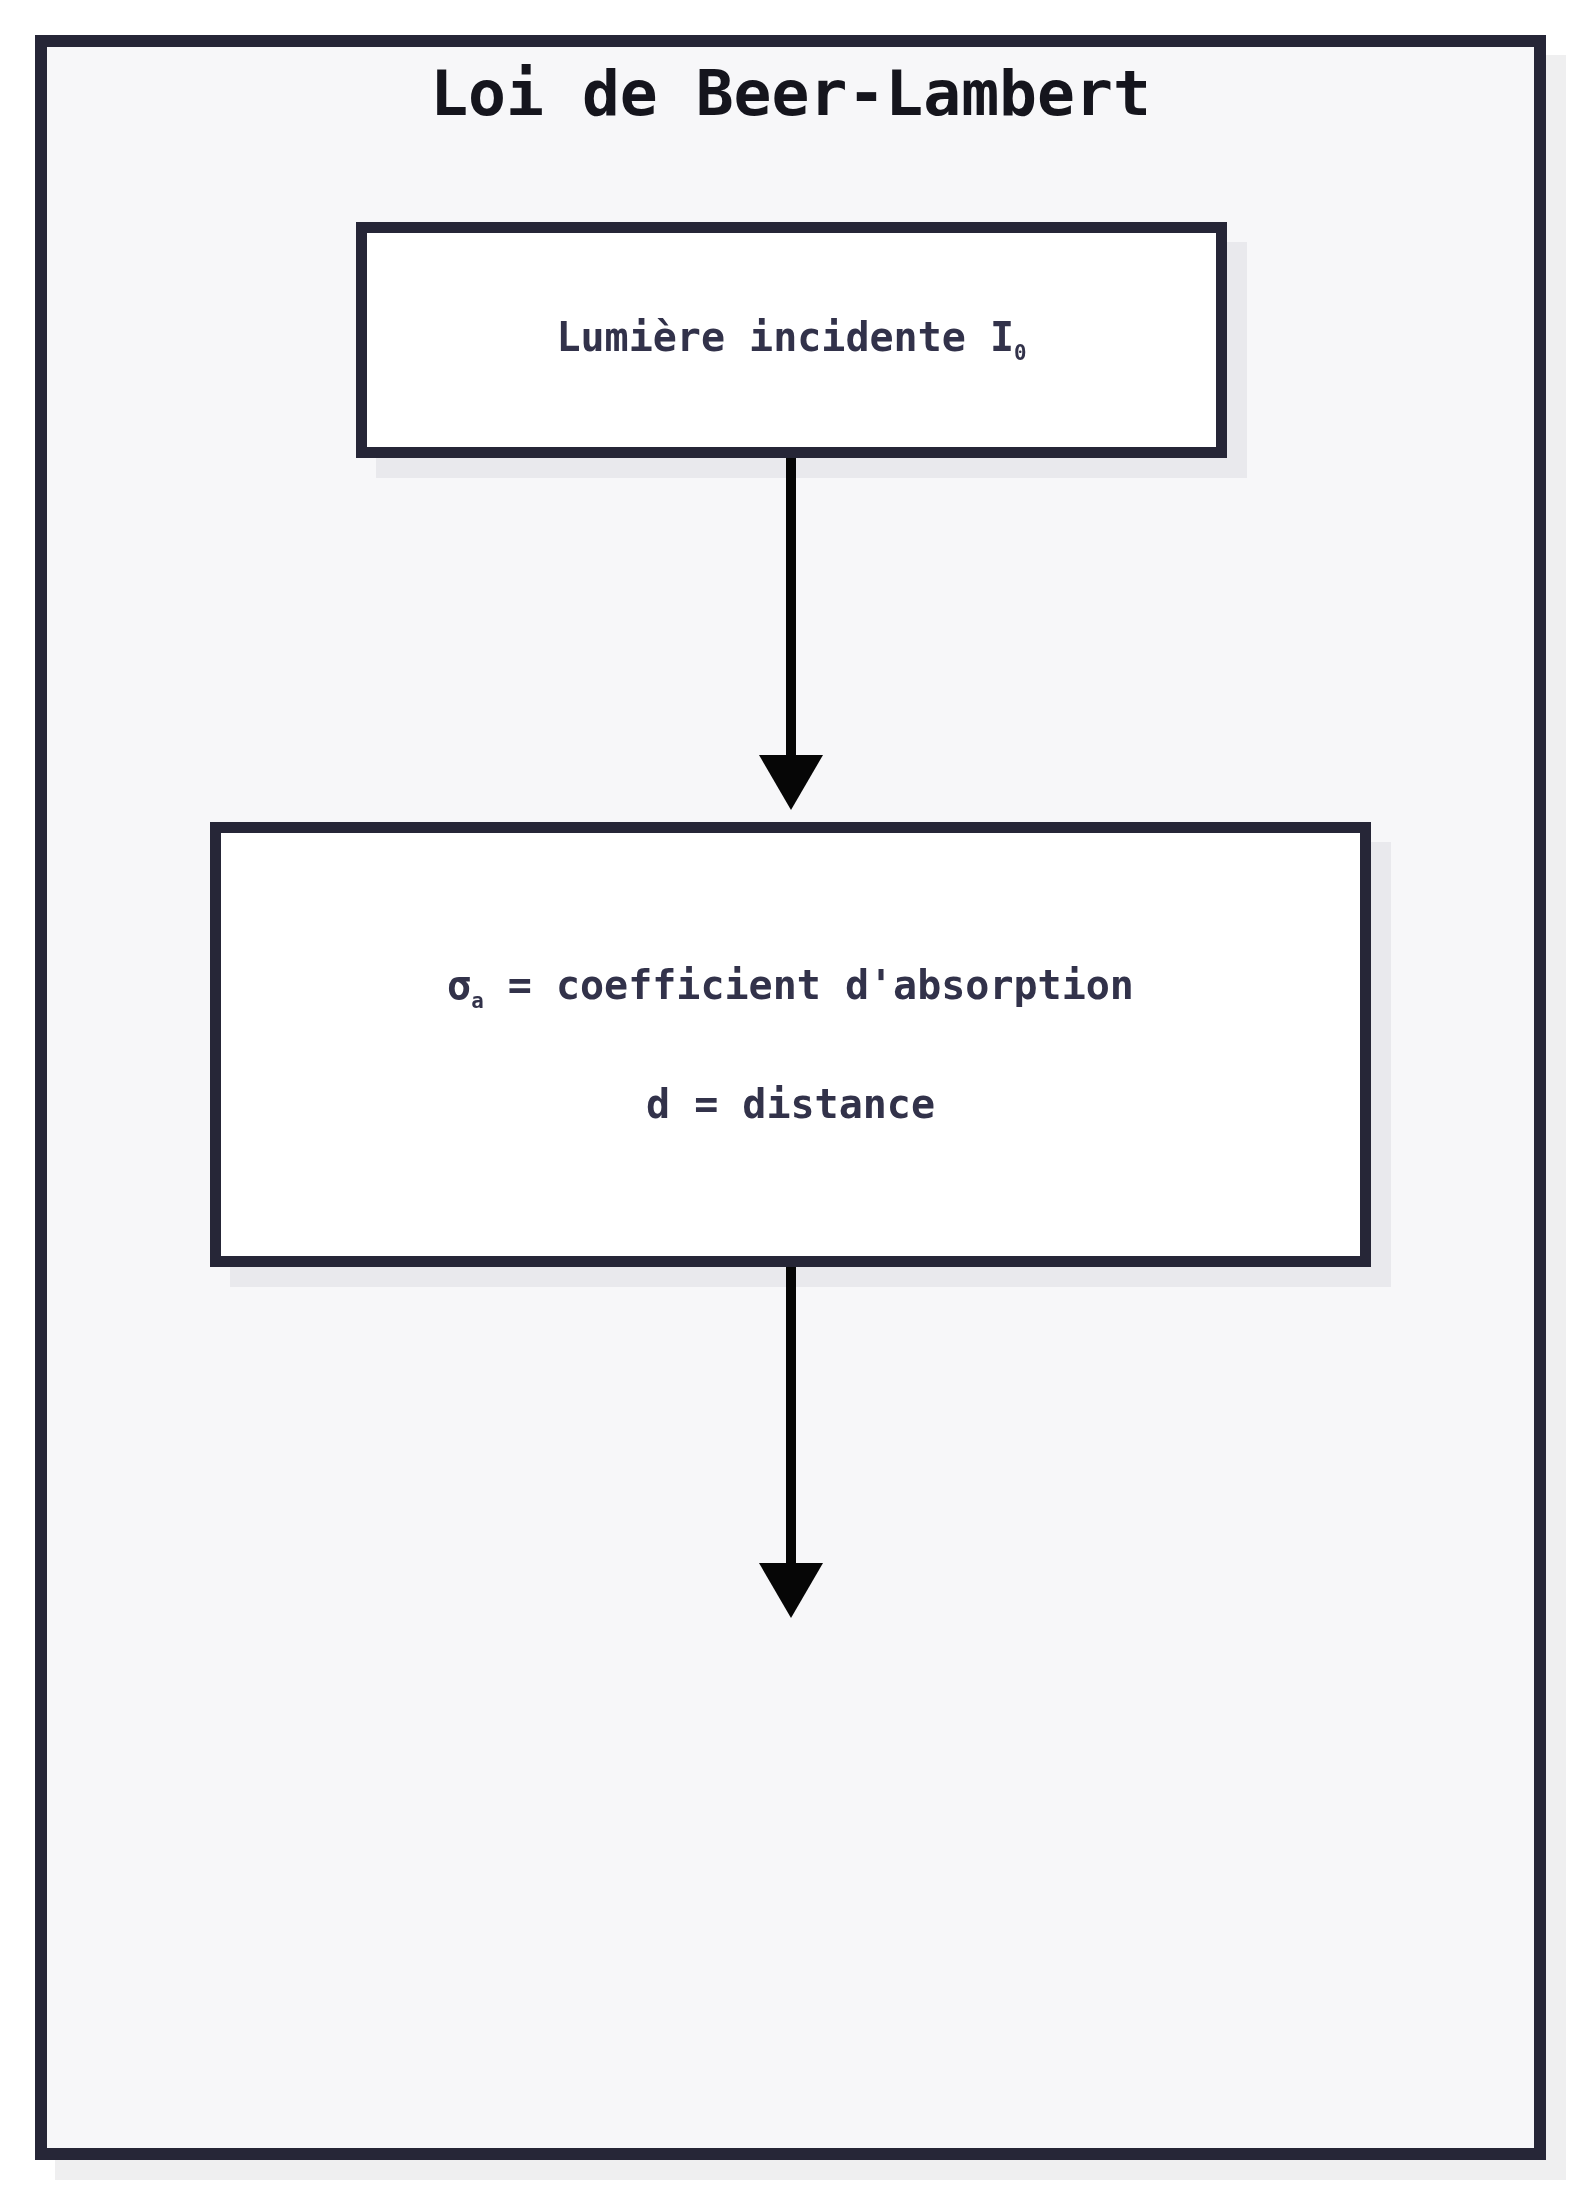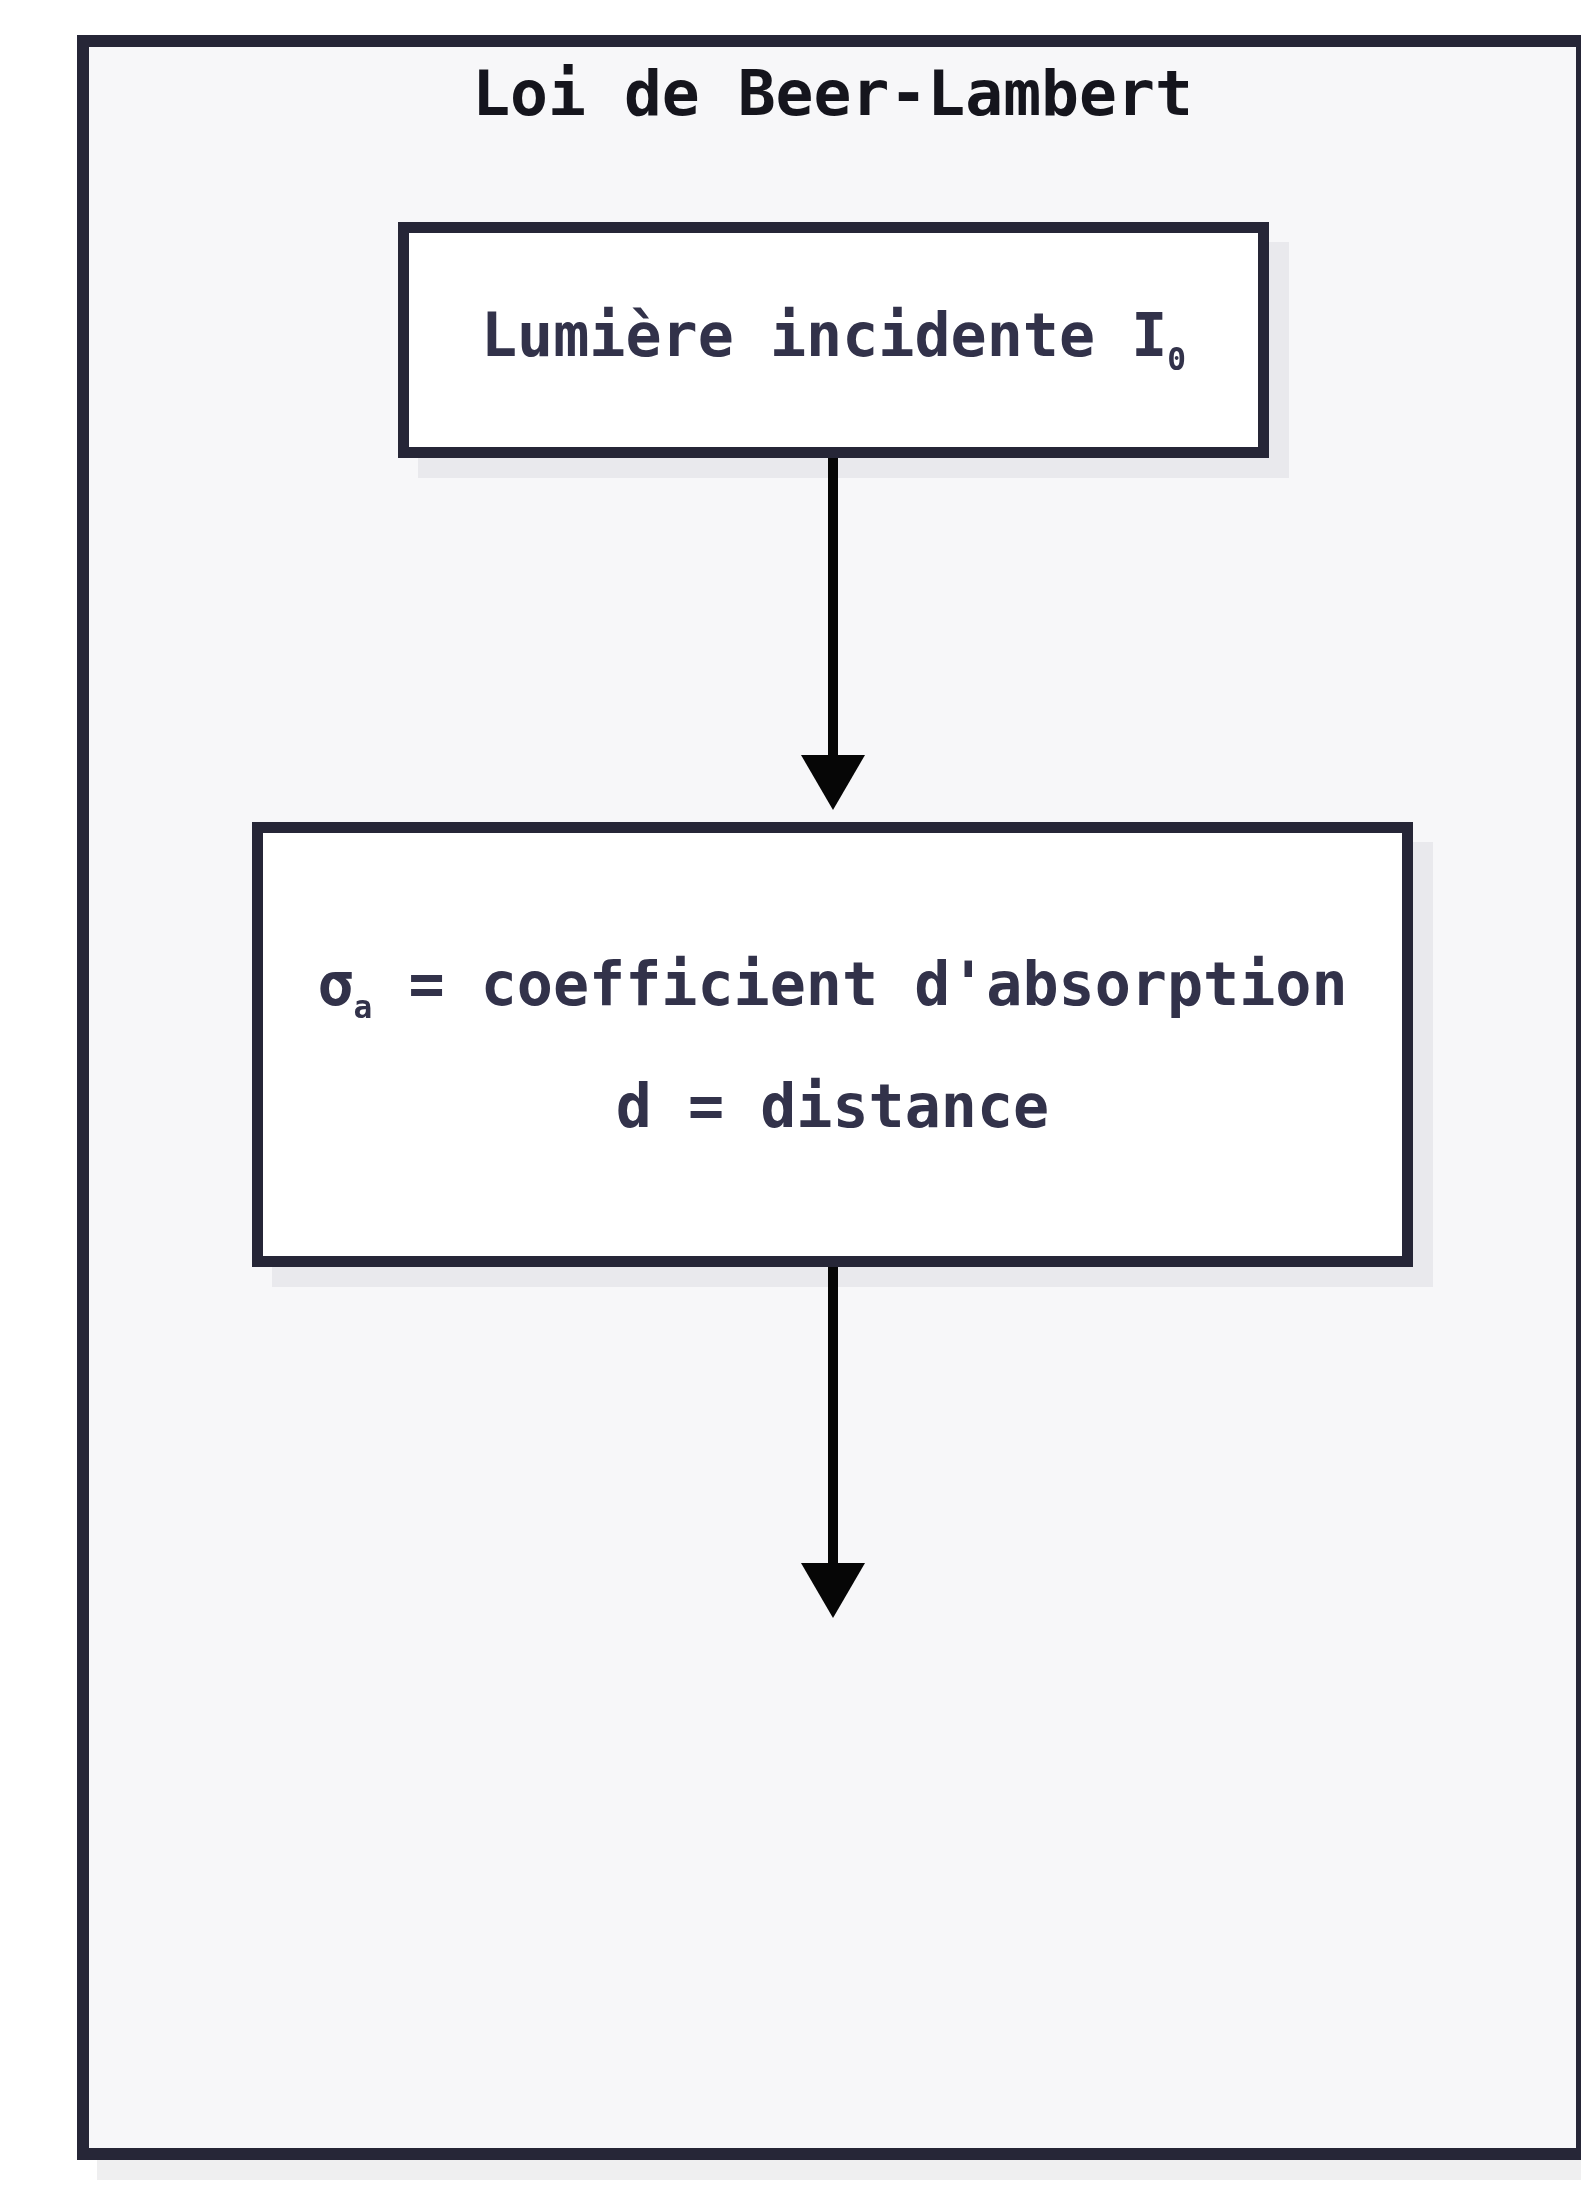--- a/index.html
+++ b/index.html
@@ -6,21 +6,20 @@
   html, body { background: #ffffff; }
   body {
     width: 1581px; height: 2195px;
     font-family: "DejaVu Sans Mono", monospace;
     overflow: hidden;
   }
   .canvas {
     position: relative;
     width: 1400px; height: 2195px;
     background: #ffffff;
-    margin-left: 42px;
   }
   .frame {
     position: absolute;
     left: 35px; top: 35px;
     width: 1511px; height: 2125px;
     background: var(--bg, #f7f7f9);
     border: 12px solid var(--border, #262637);
     box-shadow: 20px 20px 0 var(--frame-shadow, #efeff0);
   }
   .title {
@@ -40,21 +39,21 @@
     box-shadow: 20px 20px 0 var(--box-shadow, #e9e9ed);
     display: flex;
     flex-direction: column;
     justify-content: center;
     align-items: center;
   }
   .node-incident    { left: 309px; top: 175px;  width: 871px;  height: 236px; }
   .node-medium      { left: 163px; top: 775px;  width: 1161px; height: 445px; }
   .node-transmitted { left: 334px; top: 1585px; width: 821px;  height: 340px; }
   .line {
-    font-size: 60px;
+    font-size: 40px;
     font-weight: bold;
     line-height: 112px;
     color: var(--text, #32324a);
     white-space: pre;
     text-align: right;
   }
   .sub {
     font-size: 0.52em;
     position: relative;
     top: 0.44em;

